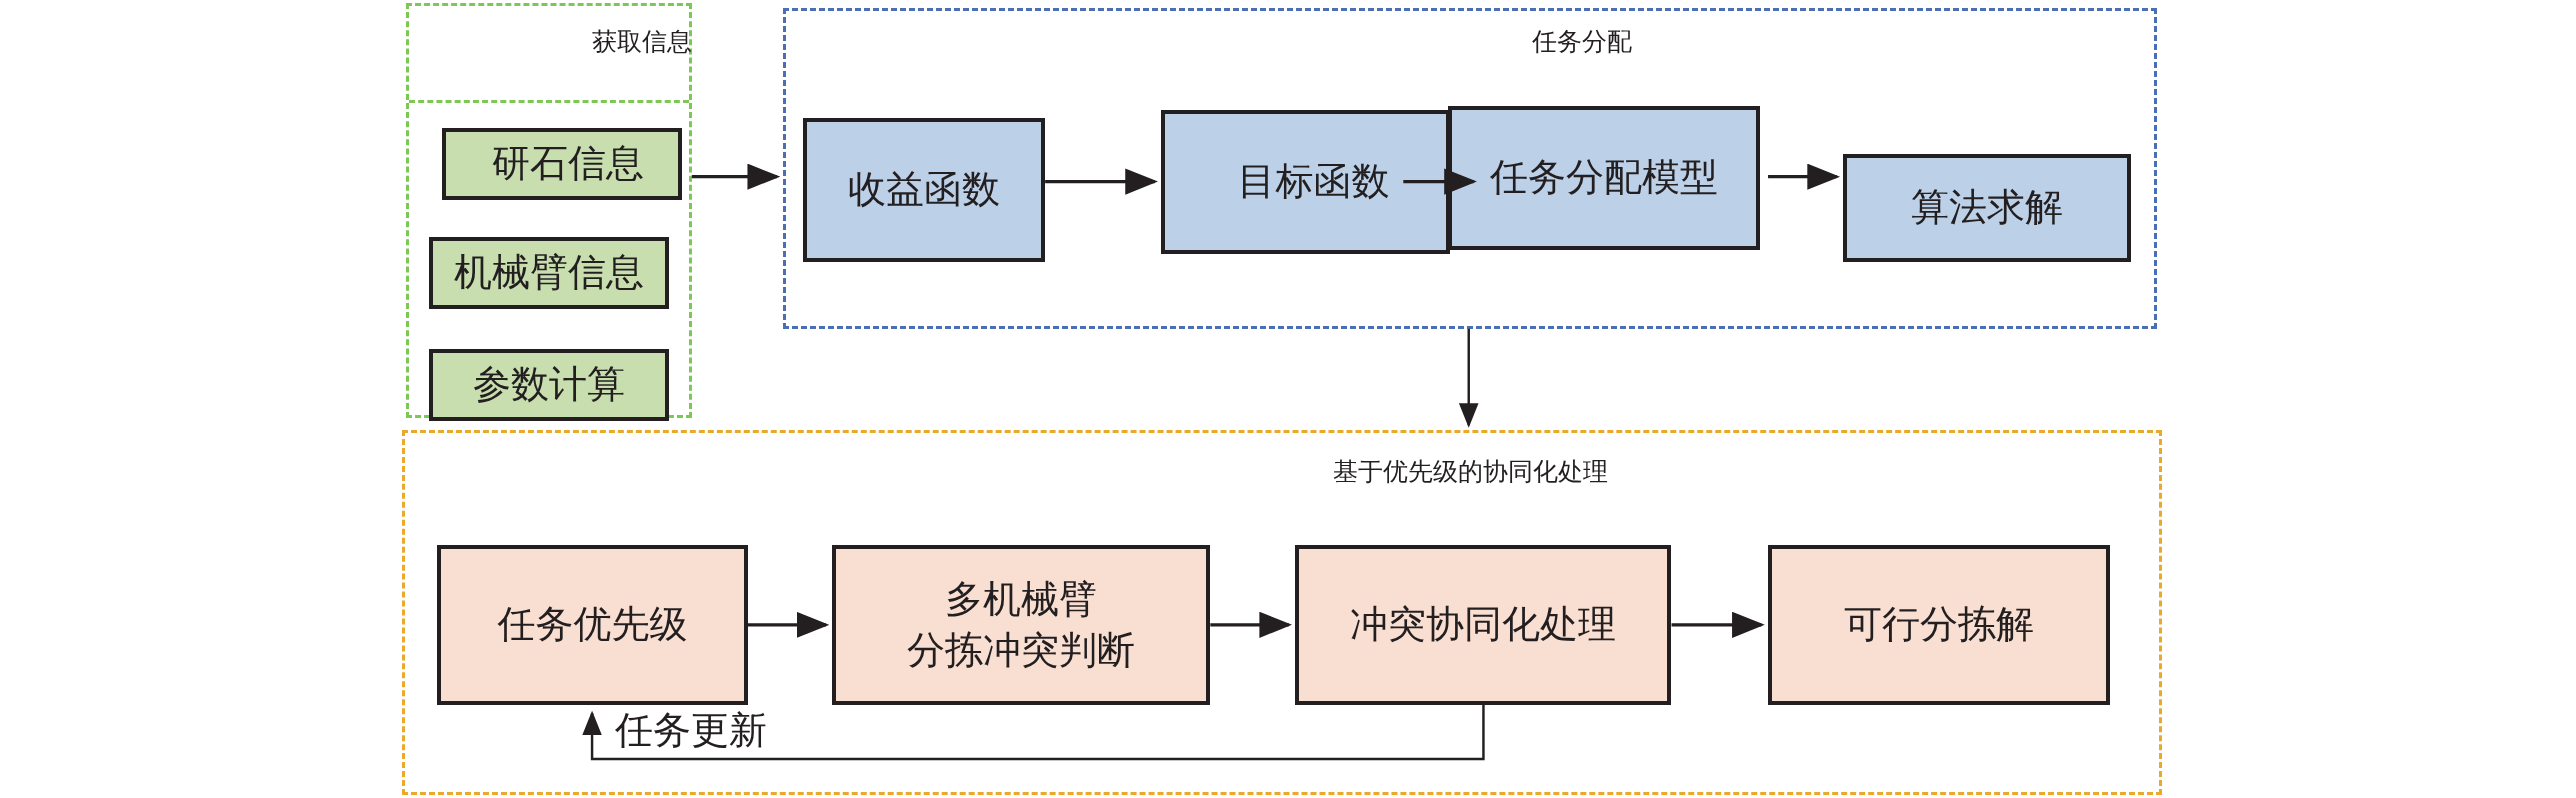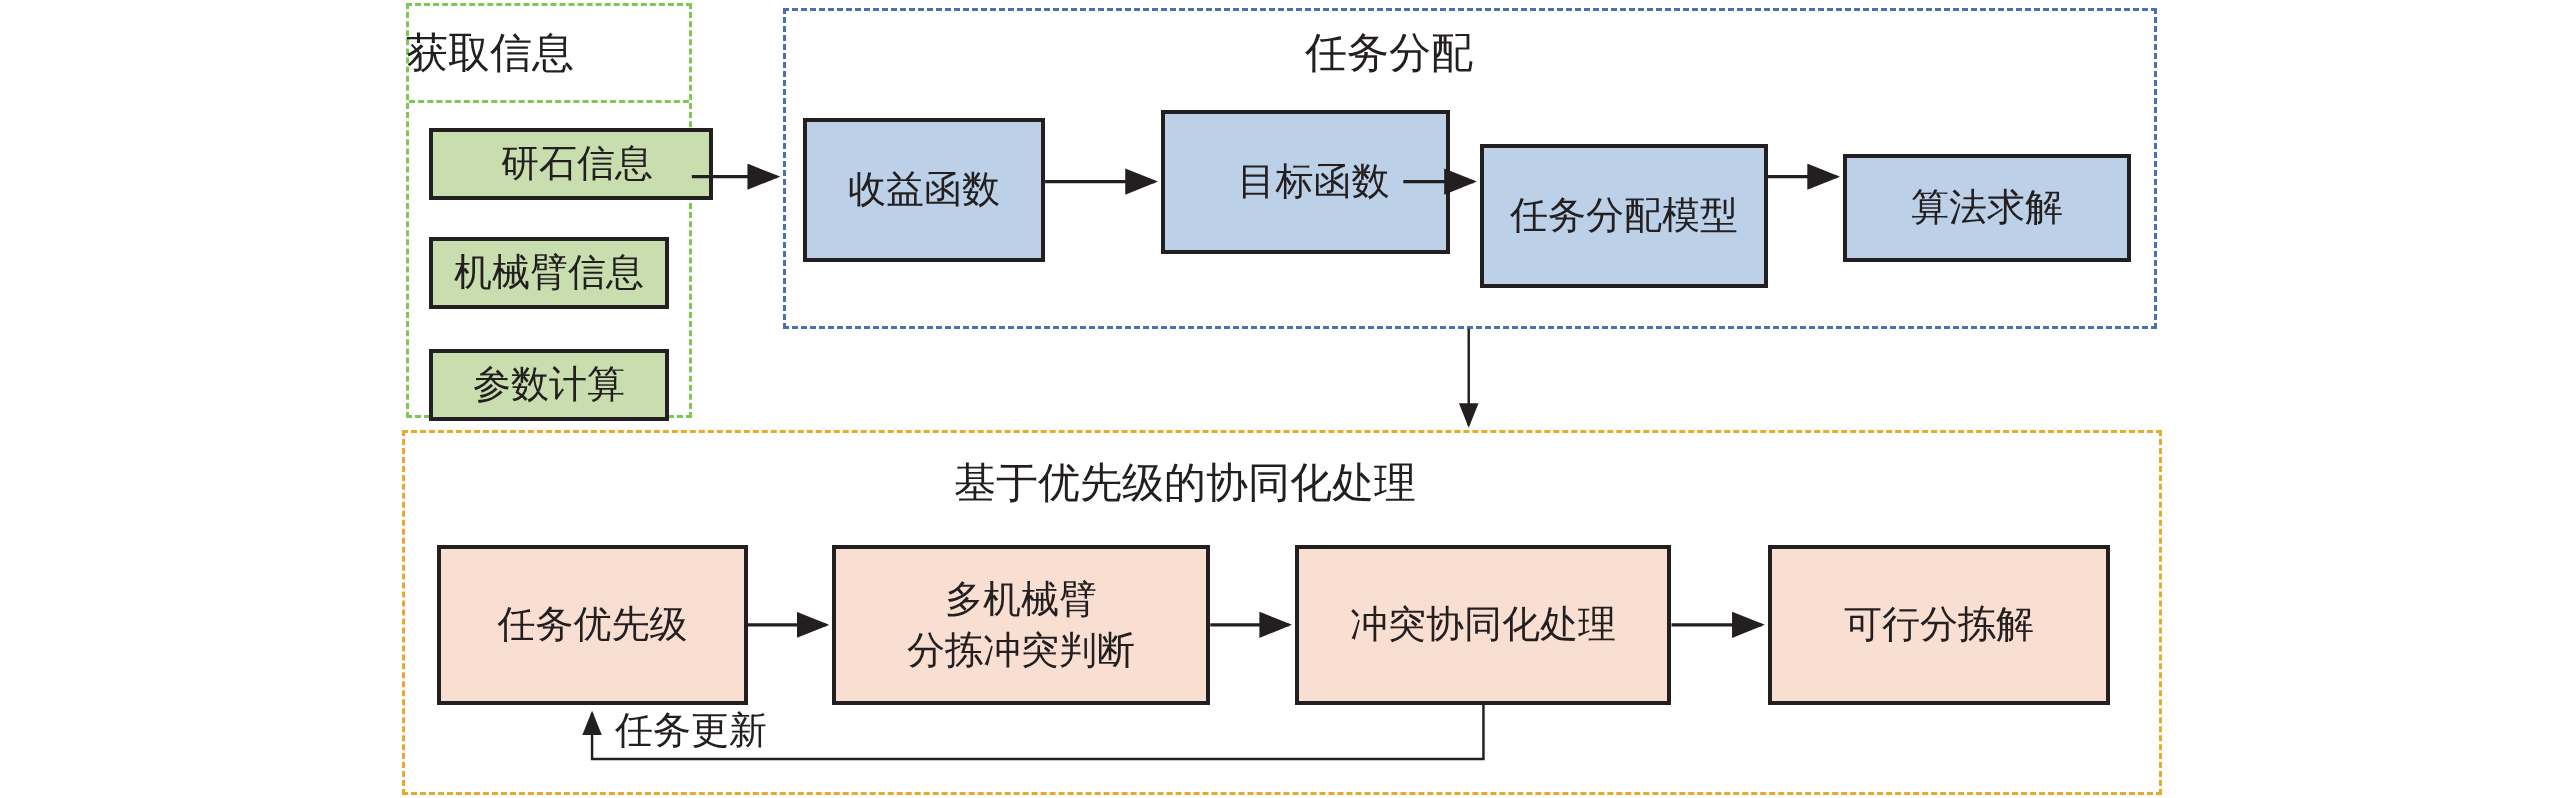--- a/index.html
+++ b/index.html
@@ -3,58 +3,58 @@
 <meta charset="utf-8">
 <style>
   html, body { margin: 0; padding: 0; background: #ffffff; }
   body { width: 2576px; height: 799px; position: relative; overflow: hidden;
          font-family: "DejaVu Serif", "Liberation Serif", serif; color: #231f20; }
   .group { position: absolute; box-sizing: border-box; }
   .g-green { border: 3.3px dashed #7dc855; }
   .g-blue { border: 3.3px dashed #4a6fb5; }
   .g-orange { border: 3.3px dashed #eaa92b; }
   .divider { position: absolute; border-top: 3.3px dashed #7dc855; height: 0; }
-  .title { position: absolute; font-size: 42px; text-align: left; white-space: nowrap; font-family: Liberation Serif, serif; }
+  .title { position: absolute; font-size: 25px; text-align: right; white-space: nowrap; font-family: Liberation Serif, serif; }
   .box { position: absolute; box-sizing: border-box; border: 4.1px solid #231f20;
          display: flex; align-items: center; justify-content: center; text-align: center;
          font-size: 38px; line-height: 1.35; }
   .box span { display: block; }
   .green { background: #c8deae; }
   .blue { background: #bcd0e8; }
   .pink { background: #f8dfd2; }
   svg.wires { position: absolute; left: 0; top: 0; }
   .label { position: absolute; font-size: 38px; white-space: nowrap; }
 </style>
 </head>
 <body>
 
 <div class="group g-green" style="left:406px; top:3.3px; width:286px; height:415px;"></div>
 <div class="divider" style="left:409px; top:100px; width:280px;"></div>
 <div class="title" style="left:406px; top:24.5px; width:286px;">获取信息</div>
 
-<div class="box green" style="left:429px; top:128px; width:284px; height:72px;padding-left:12px;">
+<div class="box green" style="left:442px; top:128px; width:240px; height:72px;padding-left:12px;">
   <span>研石信息</span>
 </div>
 <div class="box green" style="left:429px; top:237px; width:240px; height:72px;">
   <span>机械臂信息</span>
 </div>
 <div class="box green" style="left:429px; top:325px; width:240px; height:72px;margin-top:24px;">
   <span>参数计算</span>
 </div>
 
 <div class="group g-blue" style="left:783px; top:8.2px; width:1374px; height:321px;"></div>
 <div class="title" style="left:1305px; top:24.5px; width:327px;">任务分配</div>
 
 <div class="box blue" style="left:803px; top:110px; width:242px; height:144px;margin-top:8px;">
   <span>收益函数</span>
 </div>
 <div class="box blue" style="left:1161px; top:110px; width:289px; height:144px;padding-left:16px;">
   <span>目标函数</span>
 </div>
-<div class="box blue" style="left:1480px; top:106px; width:288px; height:144px;margin-top:38px;">
+<div class="box blue" style="left:1448px; top:106px; width:312px; height:144px;">
   <span>任务分配模型</span>
 </div>
 <div class="box blue" style="left:1843px; top:110px; width:288px; height:108px;margin-top:44px;">
   <span>算法求解</span>
 </div>
 
 <div class="group g-orange" style="left:402px; top:430px; width:1760px; height:365px;"></div>
 <div class="title" style="left:954px; top:455px; width:654px;">基于优先级的协同化处理</div>
 
 <div class="box pink" style="left:437px; top:545px; width:311px; height:160px;">

